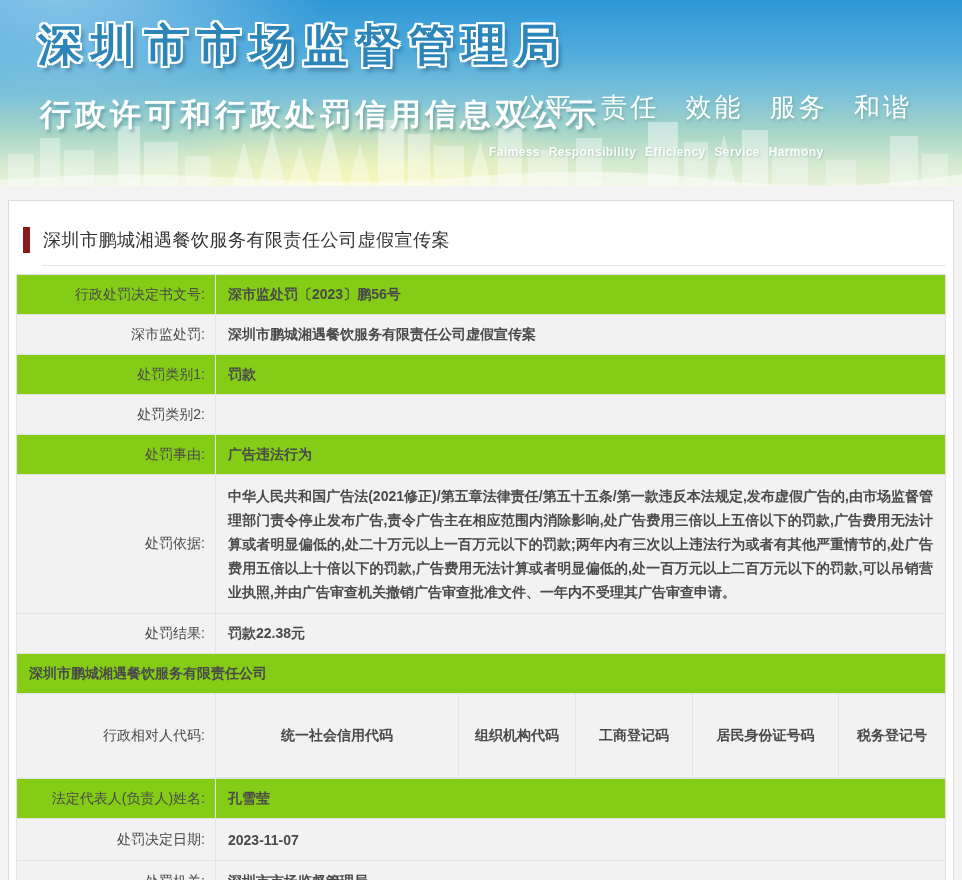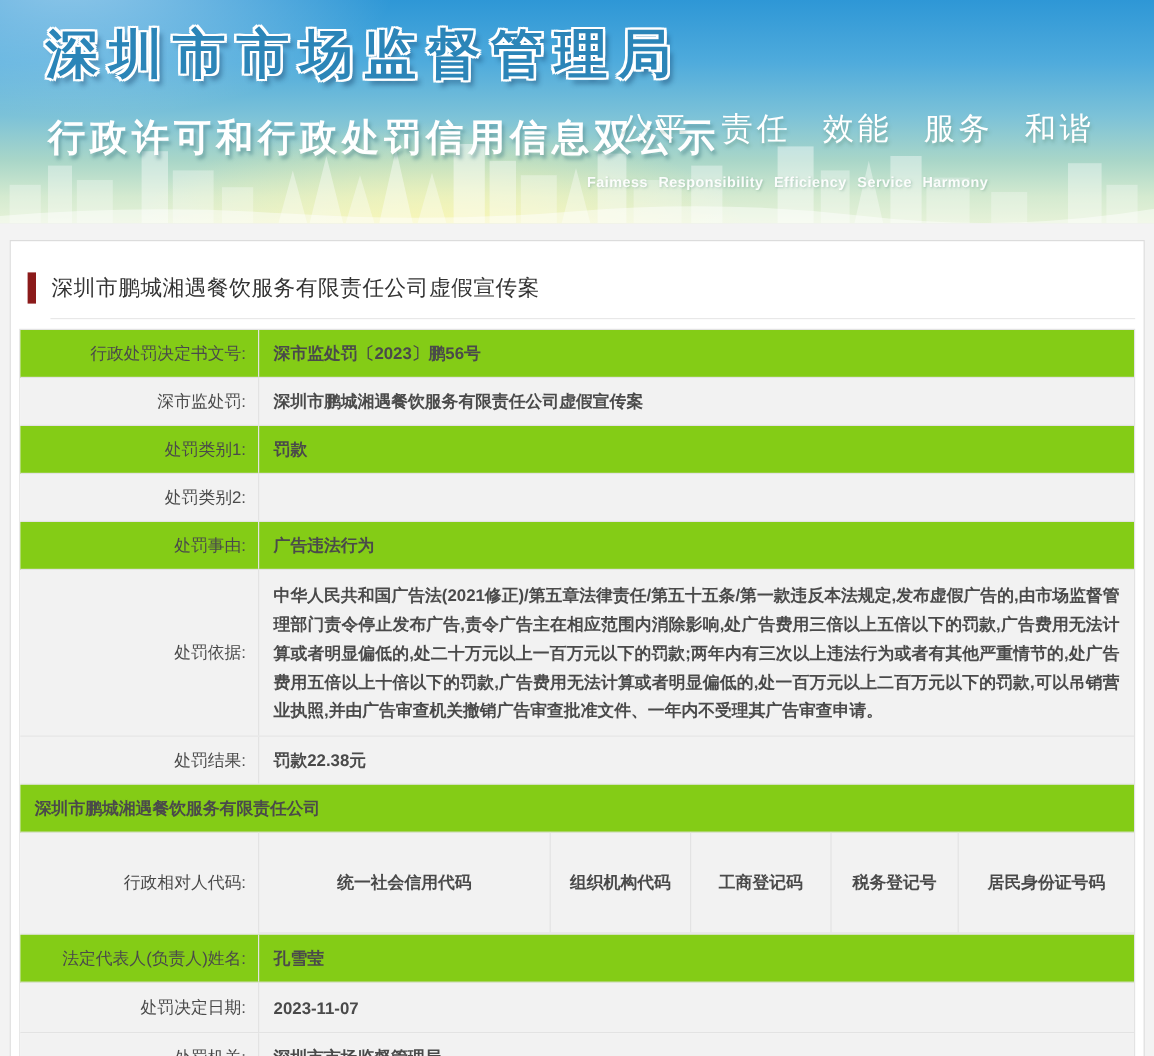--- a/index.html
+++ b/index.html
@@ -187,22 +187,22 @@
     </div>
 
     <div class="row r-gray row-codes">
       <div class="lbl">行政相对人代码:</div>
       <div class="val val-codes">
         <div class="code-tbl">
           <div class="code-head">
             <div class="code-cell cc1">统一社会信用代码</div>
             <div class="code-cell cc2">组织机构代码</div>
             <div class="code-cell cc3">工商登记码</div>
+            <div class="code-cell cc5">居民身份证号码</div>
             <div class="code-cell cc4">税务登记号</div>
-            <div class="code-cell cc5">居民身份证号码</div>
           </div>
         </div>
       </div>
     </div>
 
     <div class="row r-white">
       <div class="lbl">法定代表人(负责人)姓名:</div>
       <div class="val">孔雪莹</div>
     </div>
 

